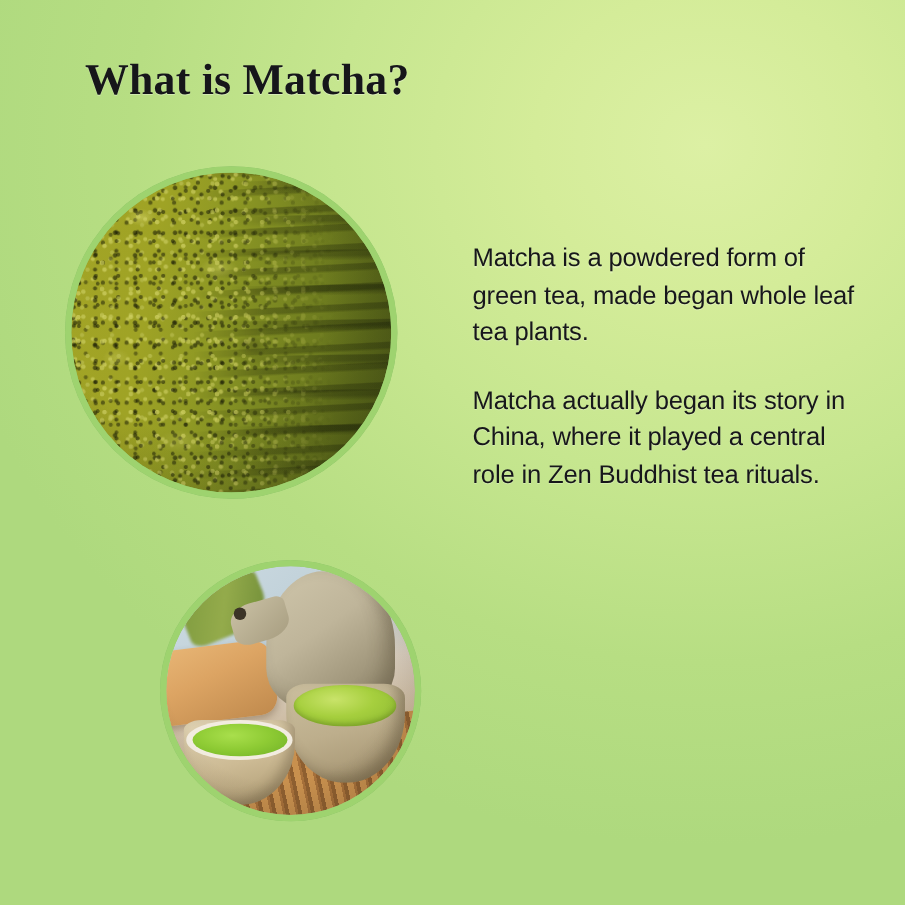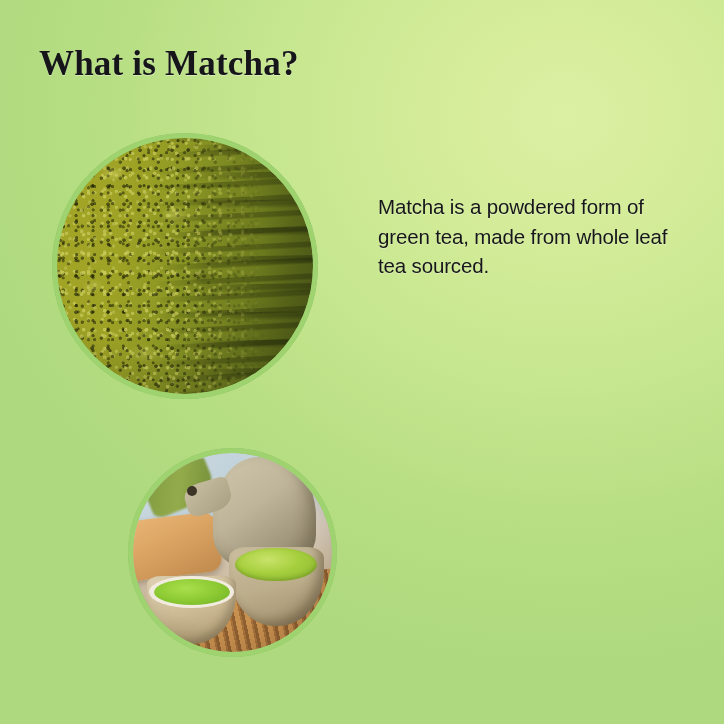--- a/index.html
+++ b/index.html
@@ -15,21 +15,21 @@
     width:724px; height:724px;
     background:
       radial-gradient(ellipse 620px 560px at 78% 16%,
         #dcf0a4 0%, #d4ec99 22%, #c6e68f 48%, #b7de83 74%, #aed97e 100%);
     overflow:hidden;
   }
 
   
   #title {
     position:absolute;
-    left:39px; top:44px;
+    left:68px; top:44px;
     font-family:"Liberation Serif", serif;
     font-weight:700;
     font-size:35px;
     letter-spacing:0.2px;
     color:#16161a;
     text-shadow:0 1px 0 rgba(255,255,255,.35);
     white-space:nowrap;
   }
 
   
@@ -269,16 +269,17 @@
       <div id="tea-bowl-liquid"></div>
       <div id="tea-cup"></div>
       <div id="tea-cup-rim"></div>
       <div id="tea-cup-powder"></div>
       <div id="tea-vignette"></div>
     </div>
     <div class="ring"></div>
   </div>
 
   <div id="copy">
-    <p class="para">Matcha is a powdered form of green tea, made from whole leaf tea sourced.</p>
+    <p class="para">Matcha is a powdered form of green tea, made began whole leaf tea plants.</p>
+    <p class="para">Matcha actually began its story in China, where it played a central role in Zen Buddhist tea rituals.</p>
   </div>
 
 </div>
 
 </body></html>

